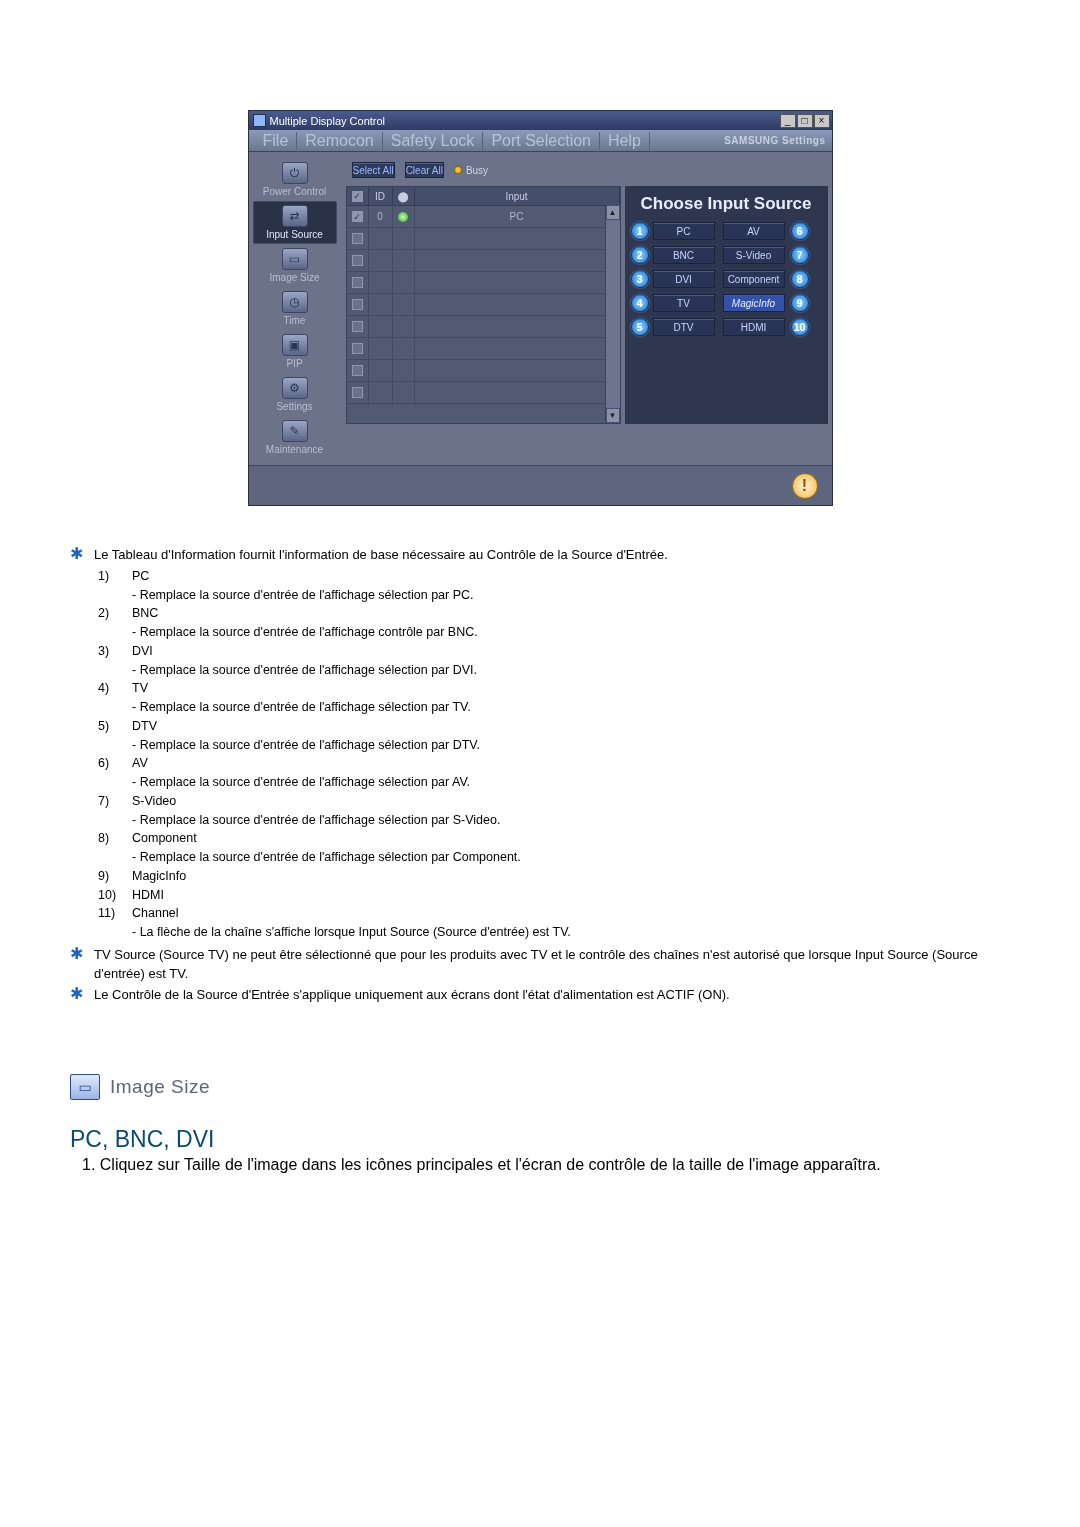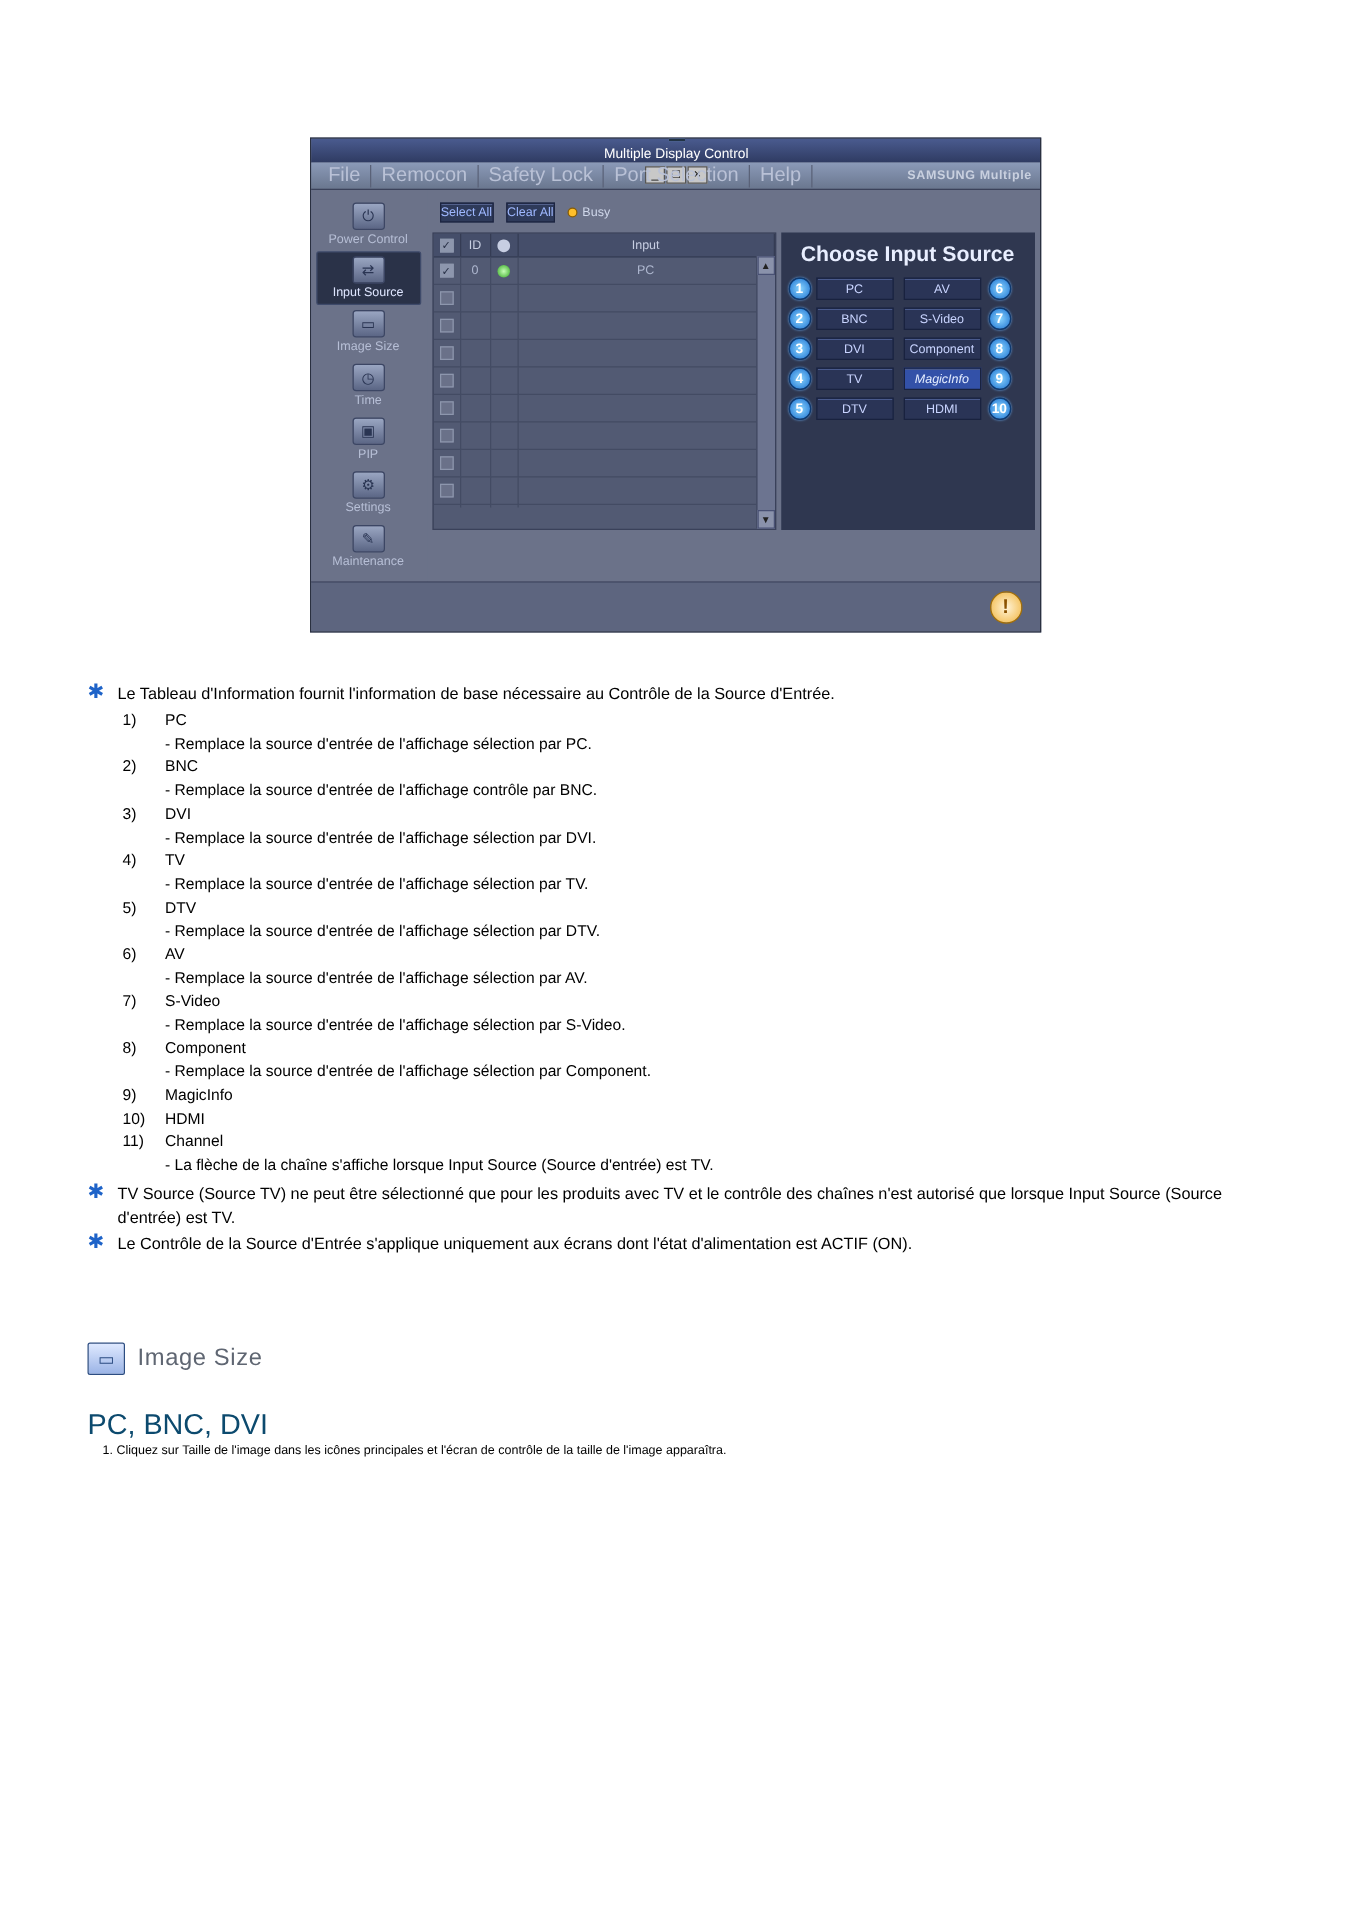--- a/index.html
+++ b/index.html
@@ -21,21 +21,20 @@
     font-size: 11px;
   }
   .titlebar {
     background: linear-gradient(#4a5b8f, #2f3b62);
     color: #fff;
     height: 19px;
     display: flex;
     align-items: center;
     gap: 4px;
     padding: 0 2px 0 4px;
-    flex-direction: column;
   }
   .titlebar .app-ico {
     width: 13px; height: 13px; background: #8fb4ff; border:1px solid #234;
   }
   .titlebar .title { flex:1; font-size:11px; white-space:nowrap; }
   .win-btns { display:flex; gap:1px; }
   .win-btn {
     width:16px; height:14px; background:#c8c8c8; border:1px solid #555;
     display:flex; align-items:center; justify-content:center;
     font-size:10px; line-height:1; color:#000;
@@ -197,21 +196,21 @@
   
   .section2 { margin: 70px 10px 0 10px; }
   .img-size-head { display:flex; align-items:center; gap:10px; margin-bottom:26px; }
   .img-size-ico {
     width:30px;height:26px;border:1px solid #2c4d82;background:linear-gradient(#dfe9ff,#9bb4e6);
     display:flex;align-items:center;justify-content:center;border-radius:2px;
     font-size:14px;color:#2c4d82;
   }
   .img-size-title { font-size:19px; color:#5f6672; letter-spacing:0.5px; }
   .sub-title { font-size:23px; color:#0c4a6e; margin-bottom:0; }
-  .ol { margin-left:12px; font-size:10px; line-height:1.5; }
+  .ol { margin-left:12px; font-size:16px; line-height:1.5; }
 </style>
 </head>
 <body>
 
 <div class="app-window">
 
   <div class="titlebar">
     <div class="app-ico"></div>
     <div class="title">Multiple Display Control</div>
     <div class="win-btns">
@@ -220,21 +219,21 @@
       <div class="win-btn">×</div>
     </div>
   </div>
 
   <div class="menubar">
     <div class="menu-item">File</div>
     <div class="menu-item">Remocon</div>
     <div class="menu-item">Safety Lock</div>
     <div class="menu-item">Port Selection</div>
     <div class="menu-item">Help</div>
-    <div class="brand">SAMSUNG Multiple</div>
+    <div class="brand">SAMSUNG Settings</div>
   </div>
 
   <div class="workspace">
 
     <div class="sidebar">
       <div class="side-cell">
         <div class="side-ico">⏻</div>
         <span>Power Control</span>
       </div>
       <div class="side-cell active">

